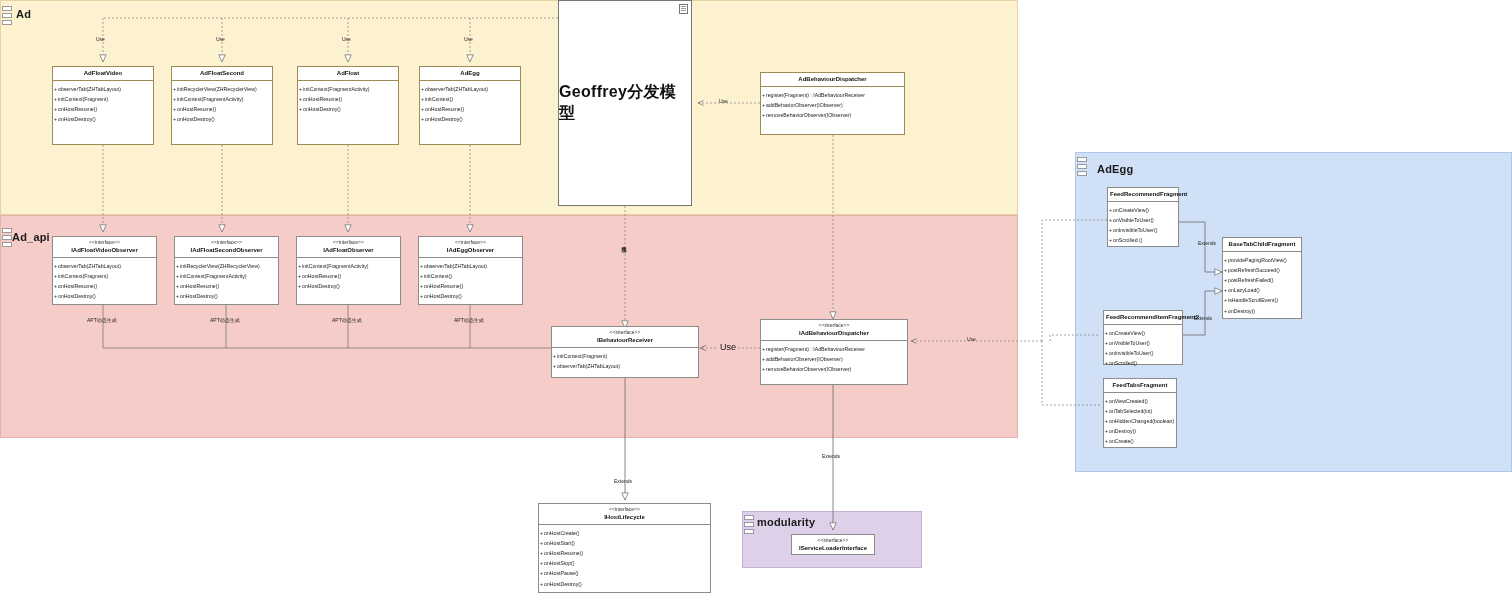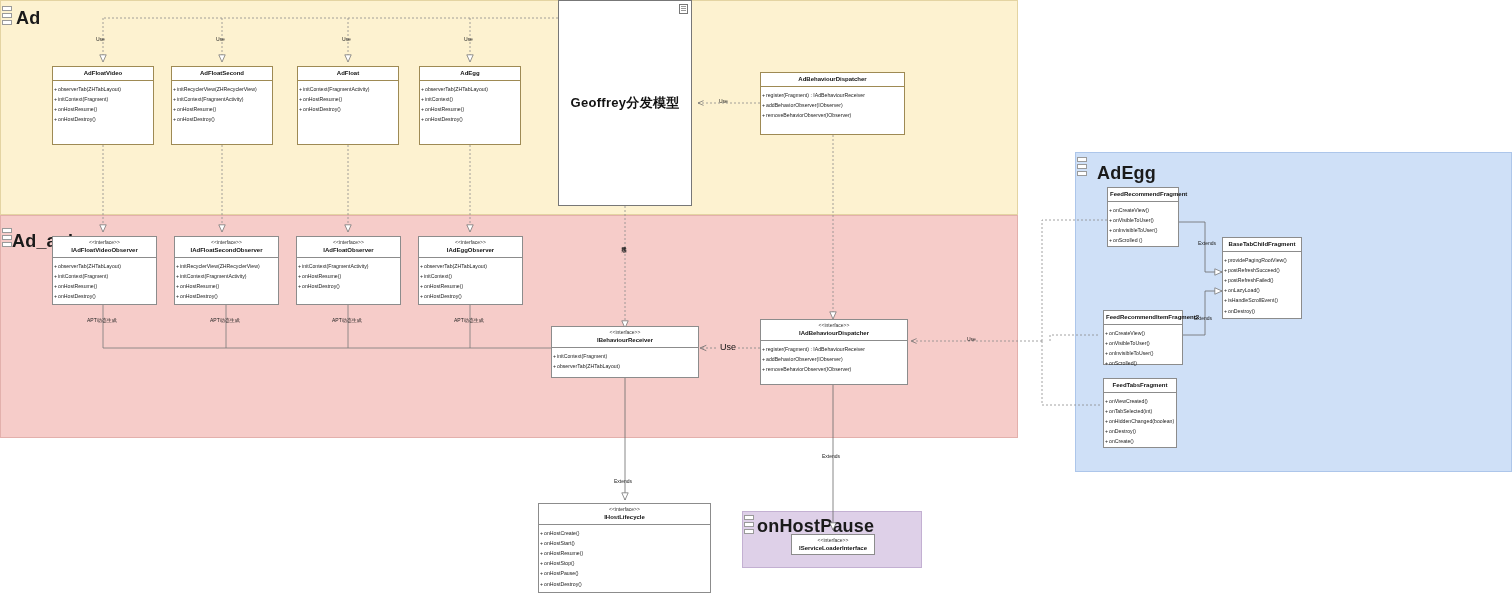--- a/index.html
+++ b/index.html
@@ -7,21 +7,21 @@
     width:1512px;height:598px;position:relative;overflow:hidden;
     background:#ffffff;
     font-family:"Liberation Sans","DejaVu Sans",sans-serif;
     -webkit-font-smoothing:antialiased;
   }
   #canvas{position:absolute;left:0;top:0;width:1512px;height:598px;}
 
   
   .pkg{position:absolute;box-sizing:border-box;}
   .pkg-title{
-    position:absolute;font-weight:bold;font-size:18px;color:#1a1a1a;
+    position:absolute;font-weight:bold;font-size:11px;color:#1a1a1a;
     letter-spacing:.2px;white-space:nowrap;
   }
   .pkg-tabs{position:absolute;width:10px;}
   .pkg-tabs i{display:block;width:10px;height:5px;border:1px solid #9a9a9a;background:#fff;margin-bottom:2px;box-sizing:border-box;}
 
   #pkg-ad{left:0;top:0;width:1018px;height:215px;background:#fdf2d0;border:1px solid #e4d4a2;}
   #pkg-adapi{left:0;top:215px;width:1018px;height:223px;background:#f6ccc9;border:1px solid #e3b0ac;}
   #pkg-feed{left:1075px;top:152px;width:437px;height:320px;background:#cfe0f7;border:1px solid #adc6ea;}
   #pkg-modularity{left:742px;top:511px;width:180px;height:57px;background:#ded0e8;border:1px solid #c3b0d2;}
 
@@ -44,21 +44,21 @@
     position:relative;white-space:nowrap;overflow:hidden;
   }
   .uml li::before{content:"+";position:absolute;left:1px;top:1.6px;font-size:5.2px;color:#222;}
 
   
   #geoffrey{
     position:absolute;left:558px;top:0;width:134px;height:206px;
     background:#fff;border:1px solid #777;box-sizing:border-box;
     display:flex;align-items:center;justify-content:center;
   }
-  #geoffrey .gtxt{font-size:13px;font-weight:bold;color:#111;letter-spacing:.3px;}
+  #geoffrey .gtxt{font-size:16px;font-weight:bold;color:#111;letter-spacing:.3px;}
   #geoffrey .note-ico{position:absolute;right:3px;top:3px;width:7px;height:8px;border:1px solid #777;background:#fff;}
   #geoffrey .note-ico::after{content:"";position:absolute;left:1px;top:1px;width:5px;height:1px;
     box-shadow:0 2px 0 #999,0 4px 0 #999;background:#999;}
 
   
   #wires{position:absolute;left:0;top:0;width:1512px;height:598px;pointer-events:none;}
 
   .edge-label{
     position:absolute;font-size:5px;line-height:7px;color:#222;background:transparent;
     white-space:nowrap;
@@ -100,21 +100,21 @@
       <i></i>
     </div>
   <div class="pkg-title" style="left:1097px;top:163px;">AdEgg</div>
 
   <div class="pkg" id="pkg-modularity"></div>
   <div class="pkg-tabs" style="left:744px;top:515px;">
       <i></i>
       <i></i>
       <i></i>
     </div>
-  <div class="pkg-title" style="left:757px;top:516px;">onHostPause</div>
+  <div class="pkg-title" style="left:757px;top:516px;">modularity</div>
 
   <svg id="wires">
     <defs>
       <marker id="openArrow" markerWidth="10" markerHeight="10" refX="8" refY="4" orient="auto">
         <path d="M1,1 L8,4 L1,7" fill="none" stroke="#6b6b6b" stroke-width="0.9"></path>
       </marker>
       <marker id="hollowTri" markerWidth="12" markerHeight="12" refX="10" refY="5" orient="auto">
         <path d="M1,1 L10,5 L1,9 Z" fill="#ffffff" stroke="#6b6b6b" stroke-width="0.9"></path>
       </marker>
       <marker id="hollowTriUp" markerWidth="12" markerHeight="12" refX="10" refY="5" orient="auto">

